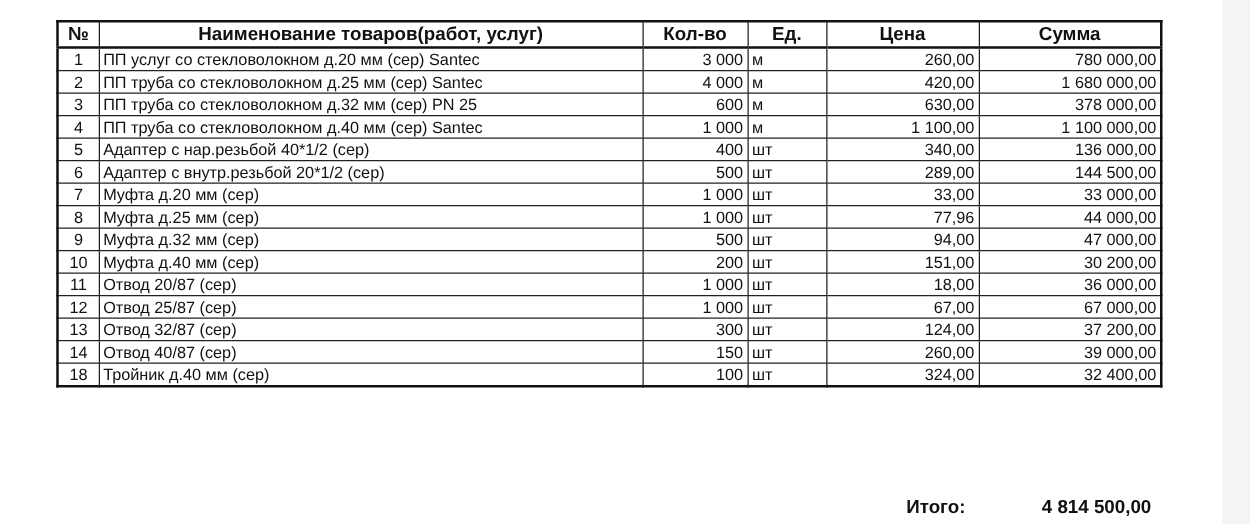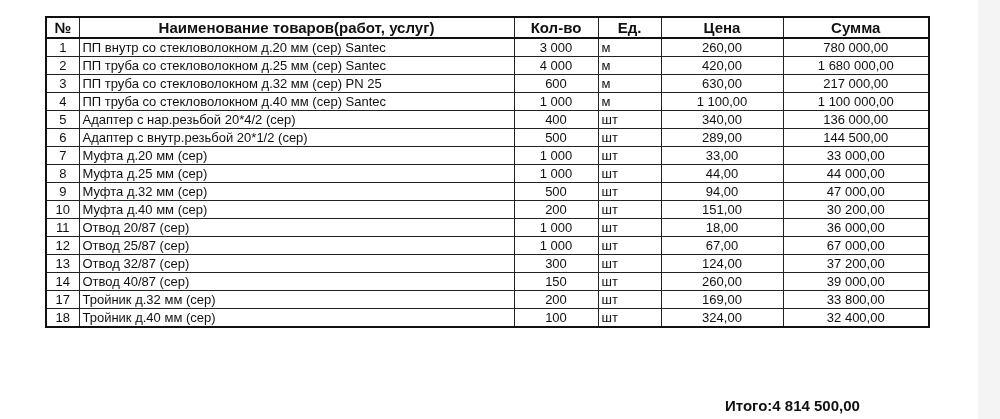--- a/index.html
+++ b/index.html
@@ -3,23 +3,23 @@
 <meta charset="utf-8">
 <style>
   html, body { margin: 0; padding: 0; background: #ffffff; }
   body { width: 1000px; height: 419px; position: relative; overflow: hidden; font-family: "Liberation Sans", sans-serif; color: #111; }
   .right-shade { position: absolute; top: 0; right: 0; width: 22px; height: 419px; background: #f4f4f4; }
   table.invoice { position: absolute; left: 45px; top: 16px; border-collapse: collapse; border: 2.5px solid #111; table-layout: fixed; }
   table.invoice th, table.invoice td { border: 1.3px solid #222; padding: 0 3px; height: 17px; line-height: 17px; font-size: 13px; white-space: nowrap; overflow: hidden; }
   table.invoice th { font-weight: bold; font-size: 15px; height: 19px; line-height: 19px; text-align: center; border-bottom: 2px solid #111; }
   td.num { text-align: center; }
   td.name { text-align: left; }
-  td.qty, td.price, td.sum { text-align: center; margin-top: 28px; }
+  td.qty, td.price, td.sum { text-align: right; margin-top: 28px; }
   td.unit { text-align: left; font-size: 12px; }
-  .total { position: absolute; top: 397px; left: 725px; width: 196px; font-weight: bold; font-size: 15px; display: flex; }
+  .total { position: absolute; top: 397px; left: 725px; width: 196px; font-weight: bold; font-size: 15px; display: flex; justify-content: space-between; }
 </style>
 </head>
 <body>
 
 <div class="right-shade"></div>
 
 <table class="invoice">
   <colgroup>
     <col style="width:33px">
     <col style="width:435px">
@@ -34,53 +34,53 @@
       <th>Наименование товаров(работ, услуг)</th>
       <th>Кол-во</th>
       <th>Ед.</th>
       <th>Цена</th>
       <th>Сумма</th>
     </tr>
   </thead>
   <tbody id="rows">
       <tr>
         <td class="num">1</td>
-        <td class="name">ПП внутр со стекловолокном д.20 мм  (сер) Santec</td>
+        <td class="name">ПП услуг со стекловолокном д.20 мм  (сер) Santec</td>
         <td class="qty">3 000</td>
         <td class="unit">м</td>
         <td class="price">260,00</td>
         <td class="sum">780 000,00</td>
       </tr>
       <tr>
         <td class="num">2</td>
         <td class="name">ПП труба со стекловолокном д.25 мм  (сер) Santec</td>
         <td class="qty">4 000</td>
         <td class="unit">м</td>
         <td class="price">420,00</td>
         <td class="sum">1 680 000,00</td>
       </tr>
       <tr>
         <td class="num">3</td>
         <td class="name">ПП труба со стекловолокном д.32 мм  (сер) PN 25</td>
         <td class="qty">600</td>
         <td class="unit">м</td>
         <td class="price">630,00</td>
-        <td class="sum">217 000,00</td>
+        <td class="sum">378 000,00</td>
       </tr>
       <tr>
         <td class="num">4</td>
         <td class="name">ПП труба со стекловолокном д.40 мм  (сер) Santec</td>
         <td class="qty">1 000</td>
         <td class="unit">м</td>
         <td class="price">1 100,00</td>
         <td class="sum">1 100 000,00</td>
       </tr>
       <tr>
         <td class="num">5</td>
-        <td class="name">Адаптер с нар.резьбой 20*4/2  (сер)</td>
+        <td class="name">Адаптер с нар.резьбой 40*1/2  (сер)</td>
         <td class="qty">400</td>
         <td class="unit">шт</td>
         <td class="price">340,00</td>
         <td class="sum">136 000,00</td>
       </tr>
       <tr>
         <td class="num">6</td>
         <td class="name">Адаптер с внутр.резьбой 20*1/2  (сер)</td>
         <td class="qty">500</td>
         <td class="unit">шт</td>
@@ -93,21 +93,21 @@
         <td class="qty">1 000</td>
         <td class="unit">шт</td>
         <td class="price">33,00</td>
         <td class="sum">33 000,00</td>
       </tr>
       <tr>
         <td class="num">8</td>
         <td class="name">Муфта д.25 мм  (сер)</td>
         <td class="qty">1 000</td>
         <td class="unit">шт</td>
-        <td class="price">44,00</td>
+        <td class="price">77,96</td>
         <td class="sum">44 000,00</td>
       </tr>
       <tr>
         <td class="num">9</td>
         <td class="name">Муфта д.32 мм  (сер)</td>
         <td class="qty">500</td>
         <td class="unit">шт</td>
         <td class="price">94,00</td>
         <td class="sum">47 000,00</td>
       </tr>
@@ -145,28 +145,20 @@
       </tr>
       <tr>
         <td class="num">14</td>
         <td class="name">Отвод 40/87  (сер)</td>
         <td class="qty">150</td>
         <td class="unit">шт</td>
         <td class="price">260,00</td>
         <td class="sum">39 000,00</td>
       </tr>
       <tr>
-        <td class="num">17</td>
-        <td class="name">Тройник д.32 мм  (сер)</td>
-        <td class="qty">200</td>
-        <td class="unit">шт</td>
-        <td class="price">169,00</td>
-        <td class="sum">33 800,00</td>
-      </tr>
-      <tr>
         <td class="num">18</td>
         <td class="name">Тройник д.40 мм  (сер)</td>
         <td class="qty">100</td>
         <td class="unit">шт</td>
         <td class="price">324,00</td>
         <td class="sum">32 400,00</td>
       </tr>
     </tbody>
 </table>
 

